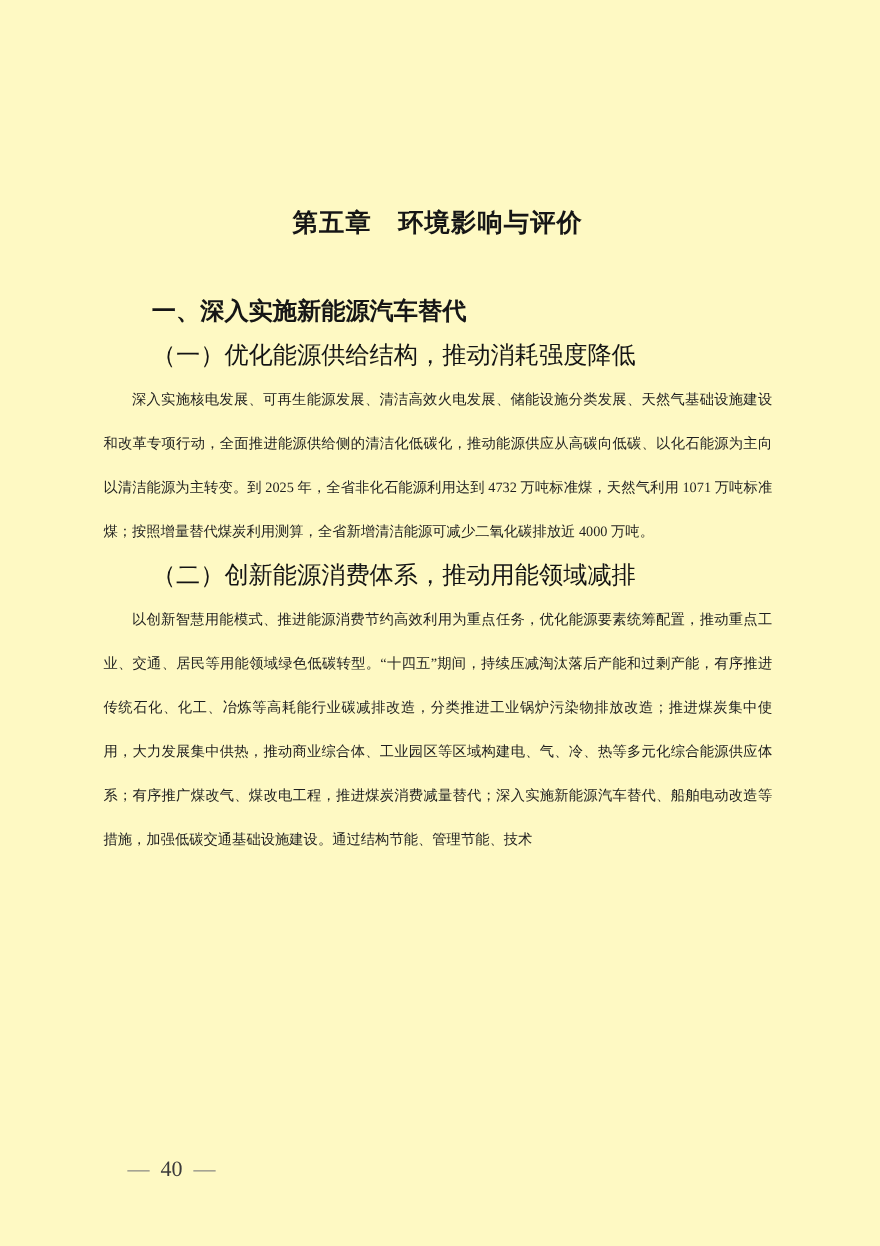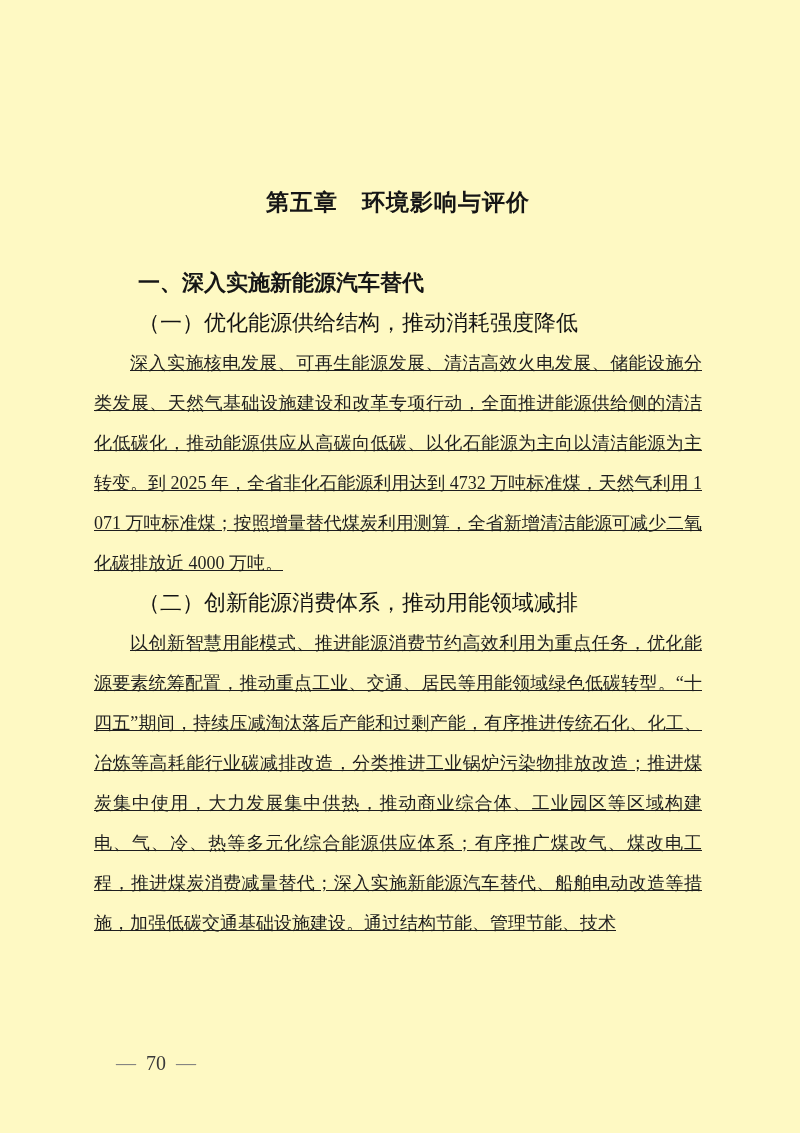--- a/index.html
+++ b/index.html
@@ -45,28 +45,27 @@
   .sub-heading {
     font-family: "Liberation Serif", "DejaVu Serif", serif;
     font-weight: normal;
     font-size: 22px;
     line-height: 40px;
     text-indent: 2em;
     color: #141414;
   }
   .body-para {
     margin: 0;
-    font-size: 18px;
+    font-size: 13px;
     line-height: 40px;
     text-align: justify;
     text-justify: inter-character;
     text-indent: 2em;
     color: #1e1e1e;
     word-break: break-all;
-    text-decoration: underline;
   }
   .page-footer {
     position: absolute;
     left: 96px;
     top: 1024px;
     font-size: 20px;
     line-height: 26px;
     white-space: pre;
   }
   .page-footer .dash {
@@ -90,15 +89,15 @@
     <div class="sub-heading">（一）优化能源供给结构，推动消耗强度降低</div>
 
     <p class="body-para">深入实施核电发展、可再生能源发展、清洁高效火电发展、储能设施分类发展、天然气基础设施建设和改革专项行动，全面推进能源供给侧的清洁化低碳化，推动能源供应从高碳向低碳、以化石能源为主向以清洁能源为主转变。到 2025 年，全省非化石能源利用达到 4732 万吨标准煤，天然气利用 1071 万吨标准煤；按照增量替代煤炭利用测算，全省新增清洁能源可减少二氧化碳排放近 4000 万吨。</p>
 
     <div class="sub-heading">（二）创新能源消费体系，推动用能领域减排</div>
 
     <p class="body-para">以创新智慧用能模式、推进能源消费节约高效利用为重点任务，优化能源要素统筹配置，推动重点工业、交通、居民等用能领域绿色低碳转型。“十四五”期间，持续压减淘汰落后产能和过剩产能，有序推进传统石化、化工、冶炼等高耗能行业碳减排改造，分类推进工业锅炉污染物排放改造；推进煤炭集中使用，大力发展集中供热，推动商业综合体、工业园区等区域构建电、气、冷、热等多元化综合能源供应体系；有序推广煤改气、煤改电工程，推进煤炭消费减量替代；深入实施新能源汽车替代、船舶电动改造等措施，加强低碳交通基础设施建设。通过结构节能、管理节能、技术</p>
   </div>
 
   <div class="page-footer">
-    <span class="dash">—</span><span class="num">70</span><span class="dash">—</span>
+    <span class="dash">—</span><span class="num">40</span><span class="dash">—</span>
   </div>
 </div>
 
 </body></html>

